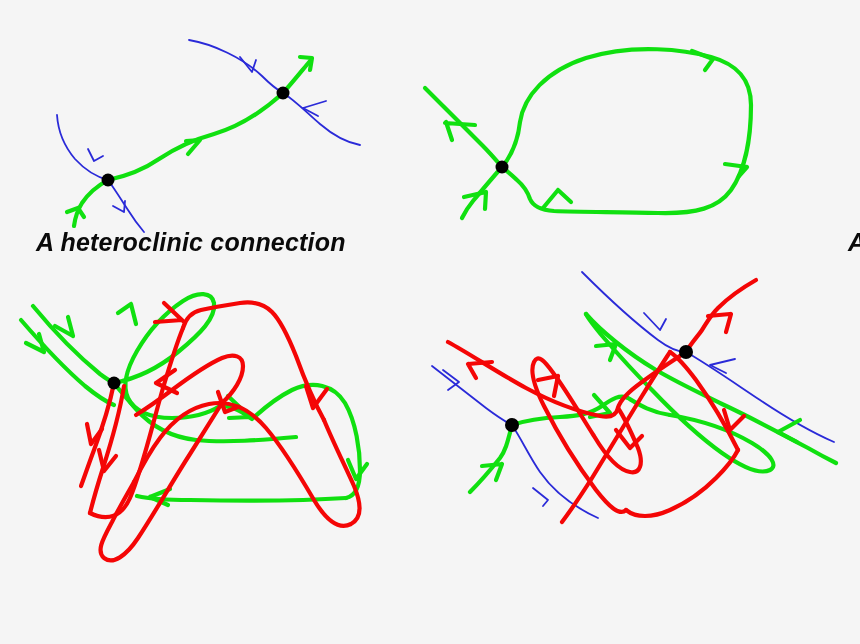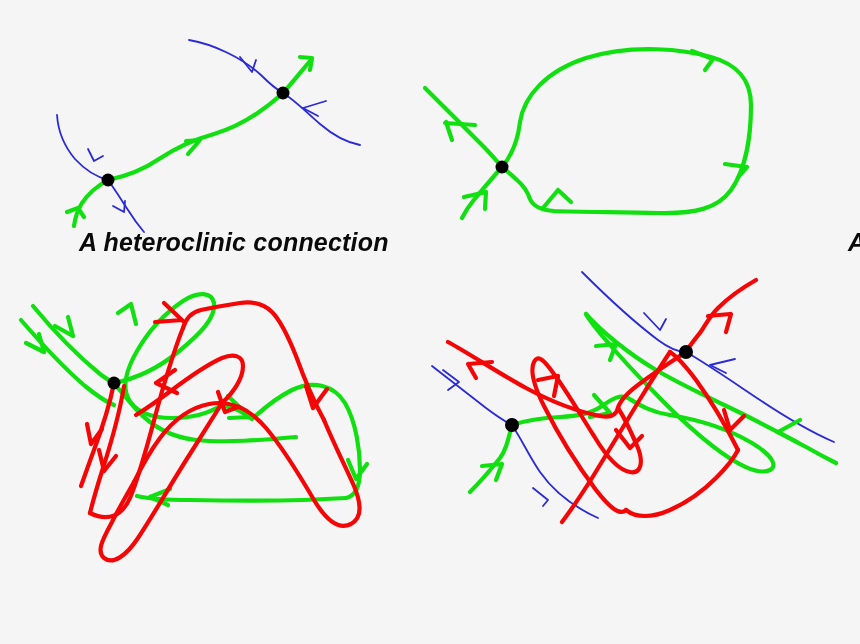--- a/index.html
+++ b/index.html
@@ -81,21 +81,21 @@
       <path class="curve-green" d="M283,93 C292,83 300,73 310,61" stroke="#10e010" stroke-width="4.2"></path>
       <path class="curve-green" d="M300,57 L312,58 M310,70 L312,58" stroke="#10e010" stroke-width="4.2"></path>
 
       <path class="curve-green" d="M108,180 C97,186 88,194 82,203 C77,211 75,218 74,226" stroke="#10e010" stroke-width="4.2"></path>
       <path class="curve-green" d="M67,212 L78,208 M84,217 L78,208" stroke="#10e010" stroke-width="4.2"></path>
 
       <circle class="fixed-point" cx="283" cy="93" r="6.5" fill="#000000"></circle>
       <circle class="fixed-point" cx="108" cy="180" r="6.5" fill="#000000"></circle>
     </svg>
 
-    <div class="panel-caption" id="caption-heteroclinic-connection" style="color: rgb(10, 10, 10); margin-left: 43px;">A heteroclinic connection</div>
+    <div class="panel-caption" id="caption-heteroclinic-connection" style="color: rgb(10, 10, 10);">A heteroclinic connection</div>
   </div>
 
   <div class="panel" id="panel-homoclinic-connection">
     <svg class="panel-canvas" viewBox="0 0 440 270" preserveAspectRatio="none">
 
       <path class="curve-green" d="M5,88 C22,105 44,127 63,146 C70,153 76,160 82,167" stroke="#10e010" stroke-width="4.2"></path>
       <path class="curve-green" d="M25,123 L55,125 M32,140 L26,122" stroke="#10e010" stroke-width="4.2"></path>
 
       <path class="curve-green" d="M82,167 C73,177 63,189 53,201 C48,207 45,212 42,218" stroke="#10e010" stroke-width="4.2"></path>
       <path class="curve-green" d="M44,197 L66,192 M65,209 L66,192" stroke="#10e010" stroke-width="4.2"></path>

